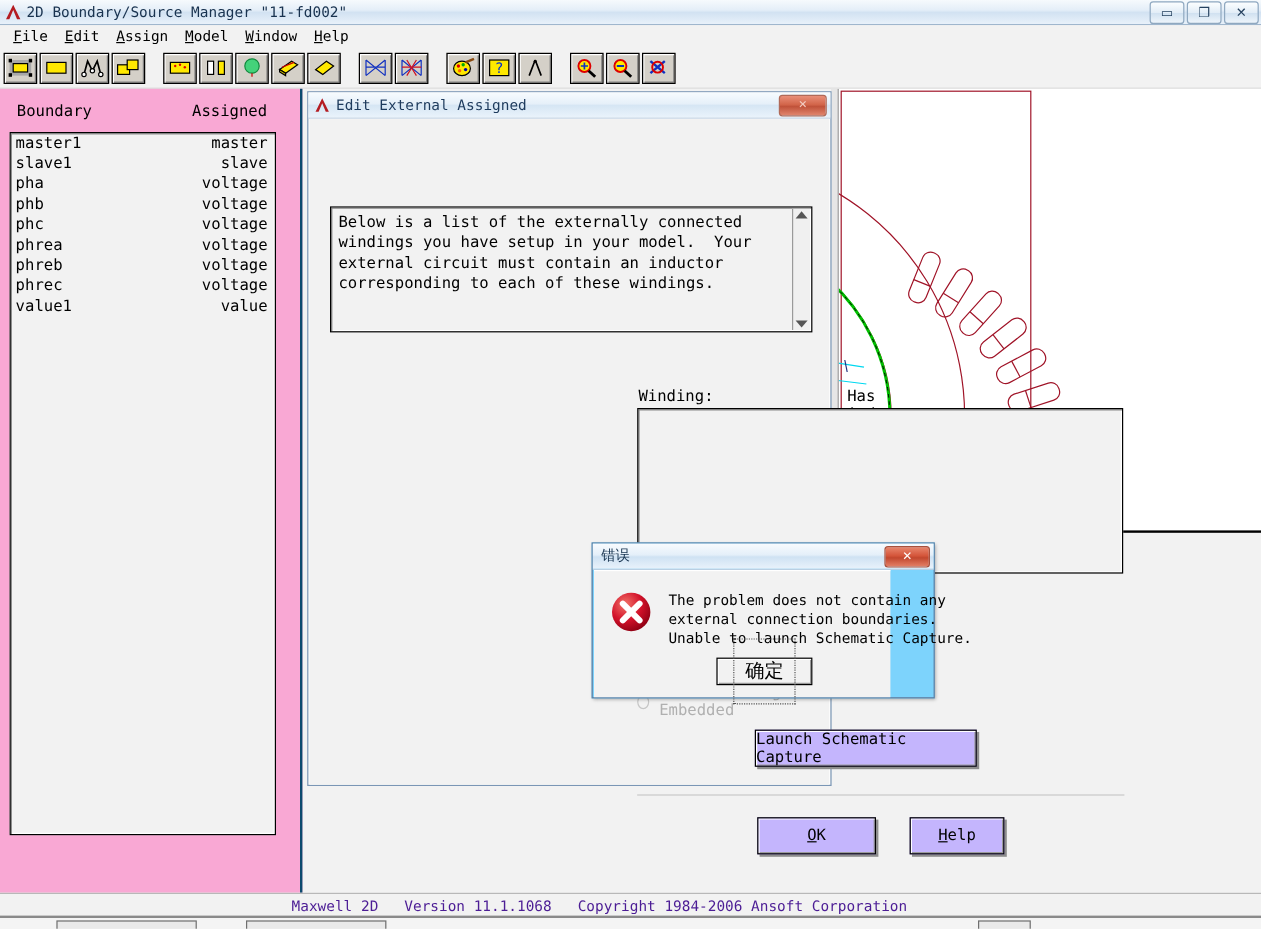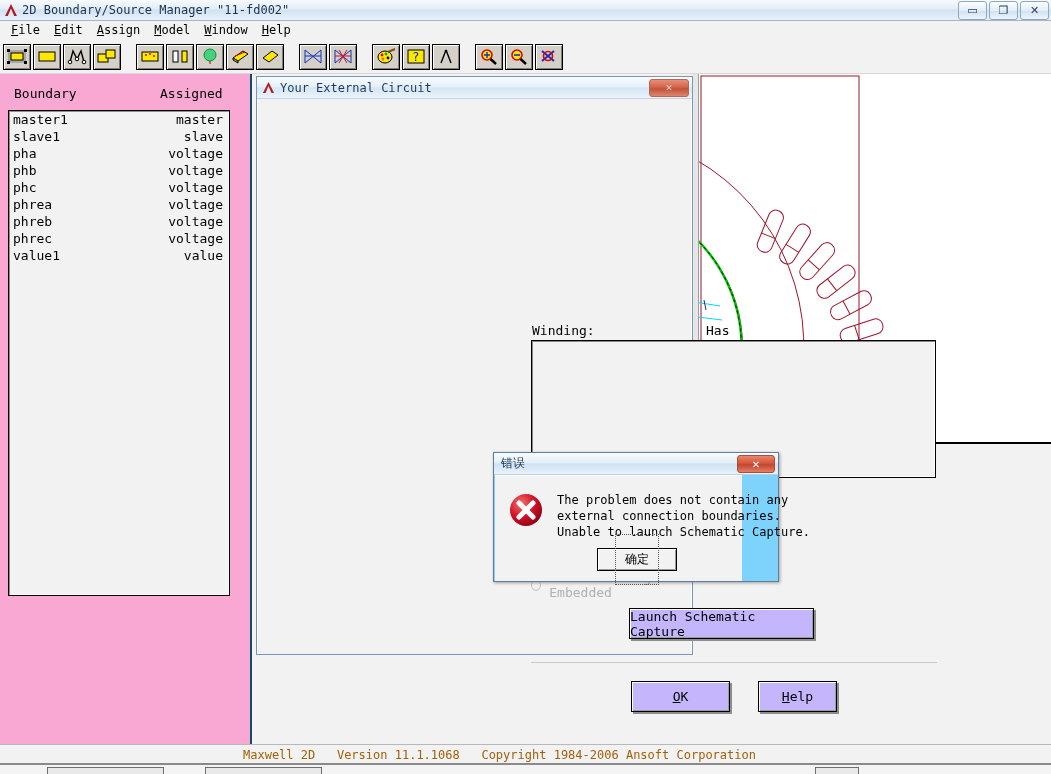--- a/index.html
+++ b/index.html
@@ -63,21 +63,21 @@
 
   
   .leftpanel{
     position:absolute;left:0;top:74px;width:252px;height:670px;
     background:#f9a8d4;border-right:2px solid #0c4a6e;box-sizing:border-box;
   }
   .bp-head{position:absolute;left:0;top:12px;width:240px;height:18px;}
   .bp-head .h1{position:absolute;left:14px;top:0;font-size:13px;}
   .bp-head .h2{position:absolute;left:160px;top:0;font-size:13px;}
   .bp-list{
-    position:absolute;left:8px;top:36px;width:222px;height:486px;
+    position:absolute;left:8px;top:36px;width:222px;height:586px;
     background:#f2f2f2;
     border:1px solid #000;
     box-shadow:inset 1px 1px 0 #8f8f8f, inset -1px -1px 0 #ffffff;
     box-sizing:border-box;overflow:hidden;
   }
   .bp-row{
     position:relative;height:17px;line-height:17px;font-size:13px;
     padding:0 6px 0 4px;display:flex;justify-content:space-between;
   }
   .bp-row .nm{white-space:nowrap;}
@@ -206,31 +206,31 @@
     border-top:1px solid #ffffff;}
   .err-icon{position:absolute;left:13px;top:16px;width:36px;height:36px;}
   .err-msg{position:absolute;left:62px;top:16px;font-size:12px;line-height:16px;white-space:pre;}
   .err-ok{
     position:absolute;left:102px;top:72px;width:78px;height:21px;
     background:#f2f2f2;border:1px solid #000;
     box-shadow:inset 1px 1px 0 #fff, inset -1px -1px 0 #999;
     display:flex;align-items:center;justify-content:center;
   }
   .err-ok span{
-    border:1px dotted #555;padding:16px 9px;font-size:12px;
+    border:1px dotted #555;padding:16px 9px;font-size:16px;
     font-family:"DejaVu Sans","Liberation Sans",sans-serif;
   }
 
   
   .statusbar{
     position:absolute;left:0;top:744px;width:1051px;height:19px;
     background:#f2f2f2;border-top:1px solid #b8b8b8;
     display:flex;align-items:center;
   }
-  .statusbar .st{margin-left:243px;font-size:12px;color:#a16207;white-space:pre;}
+  .statusbar .st{margin-left:243px;font-size:12px;color:#4c1d95;white-space:pre;}
   .taskbar{
     position:absolute;left:0;top:763px;width:1051px;height:11px;
     background:#f4f4f4;border-top:2px solid #8a8a8a;
   }
   .tb-tile{position:absolute;top:2px;height:8px;background:#e9e9e9;border:1px solid #6f6f6f;}
 
   u.acc{text-decoration:underline;}
 </style>
 </head>
 <body>
@@ -501,25 +501,35 @@
     </div>
   </div>
 
   <div class="dlg">
     <div class="dlg-tb">
       <span class="dicon">
         <svg width="13" height="13" viewBox="0 0 14 14">
           <polygon points="7,1 13,13 10.2,13 7,5.4 3.8,13 1,13" fill="#b41c22"></polygon>
         </svg>
       </span>
-      <span class="dtitle">Your External Circuit</span>
+      <span class="dtitle">Edit External Assigned</span>
       <div class="dlg-close">✕</div>
     </div>
     <div class="dlg-body"></div>
 
+    <div class="infobox">
+      <div class="infotext">Below is a list of the externally connected
+windings you have setup in your model.  Your
+external circuit must contain an inductor
+corresponding to each of these windings.</div>
+      <div class="vscroll">
+        <div class="arrowup"></div>
+        <div class="arrowdn"></div>
+      </div>
+    </div>
 
     <div class="lbl-wind">Winding:</div>
     <div class="lbl-hasind">Has inductor in circuit:</div>
     <div class="windbox"></div>
 
     <div class="optrow" style="left:274px;top:424px;">
       <span class="chk"></span>
       <span class="optlabel">Use SIMPLORER Circuit</span>
     </div>
     <div class="optrow" style="left:274px;top:458px;">

